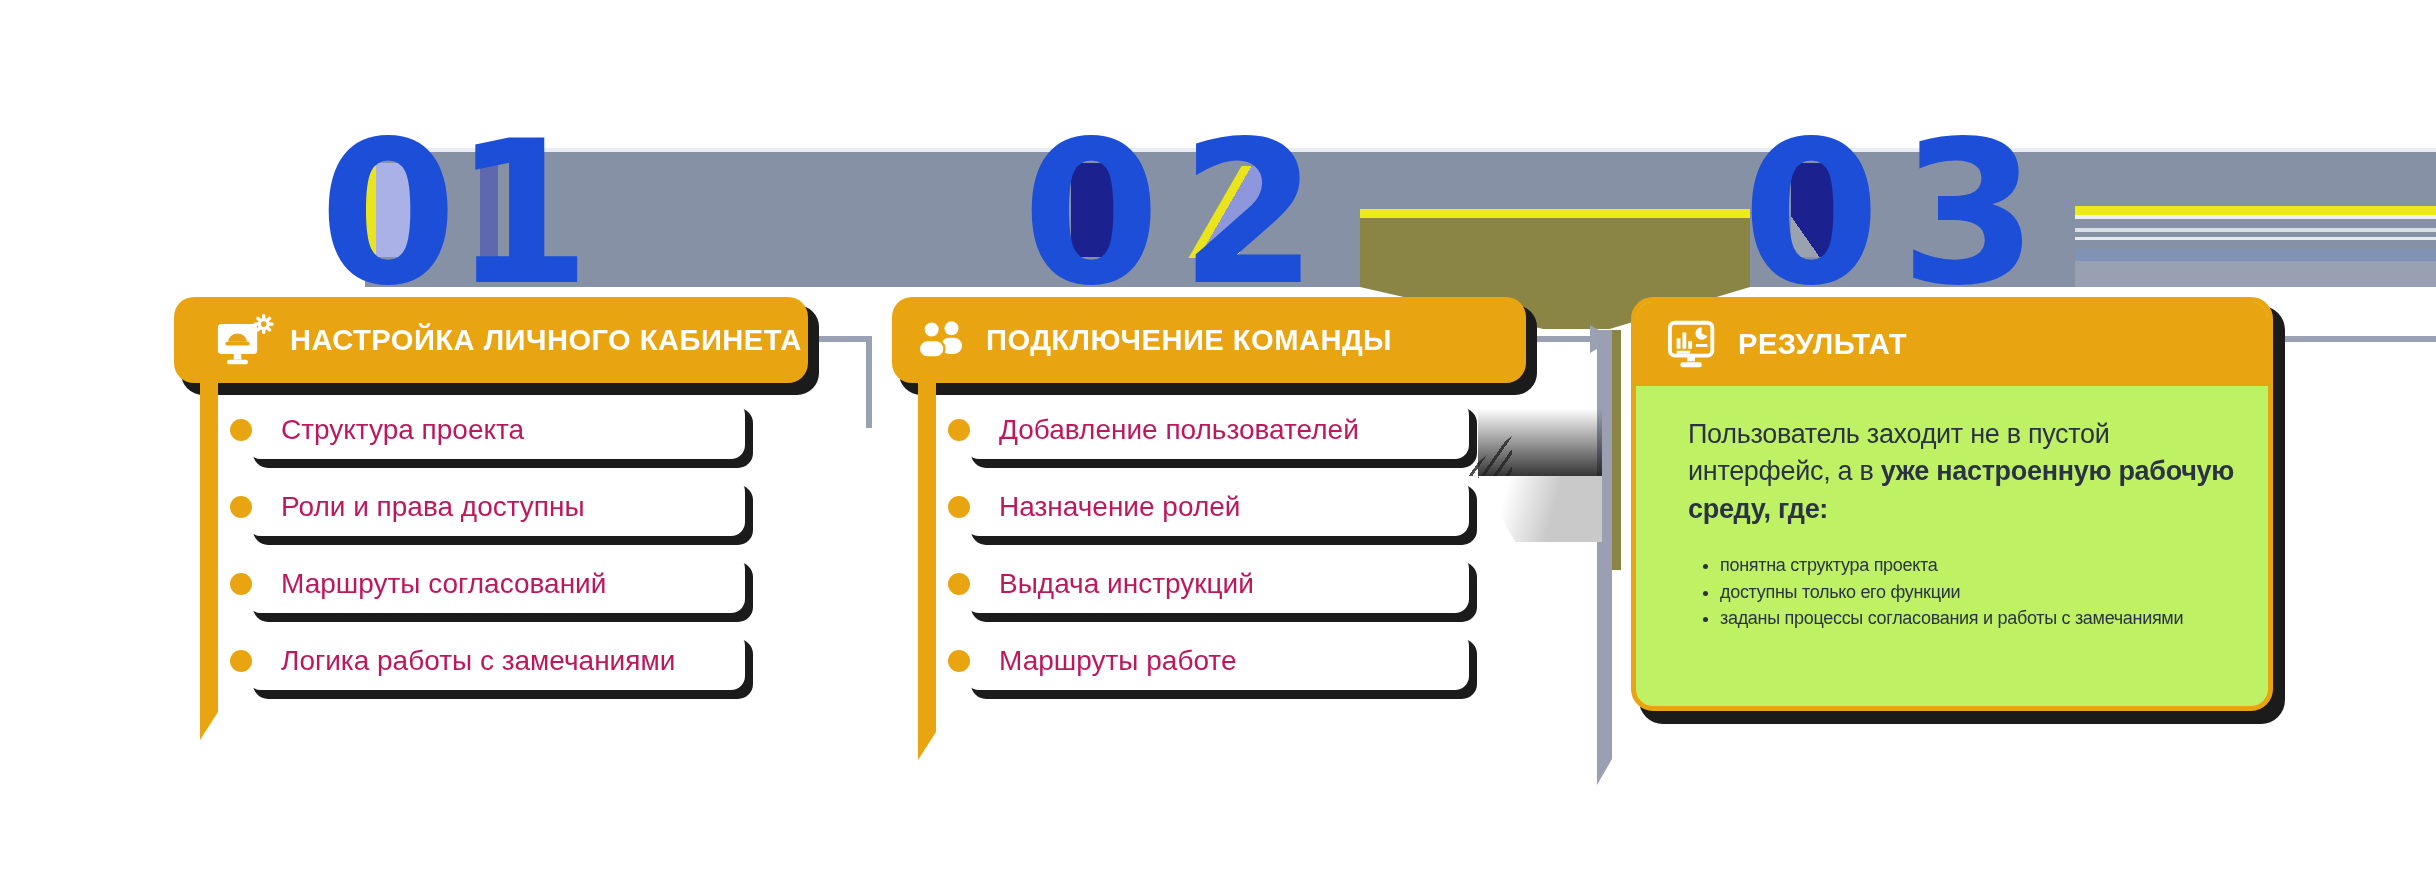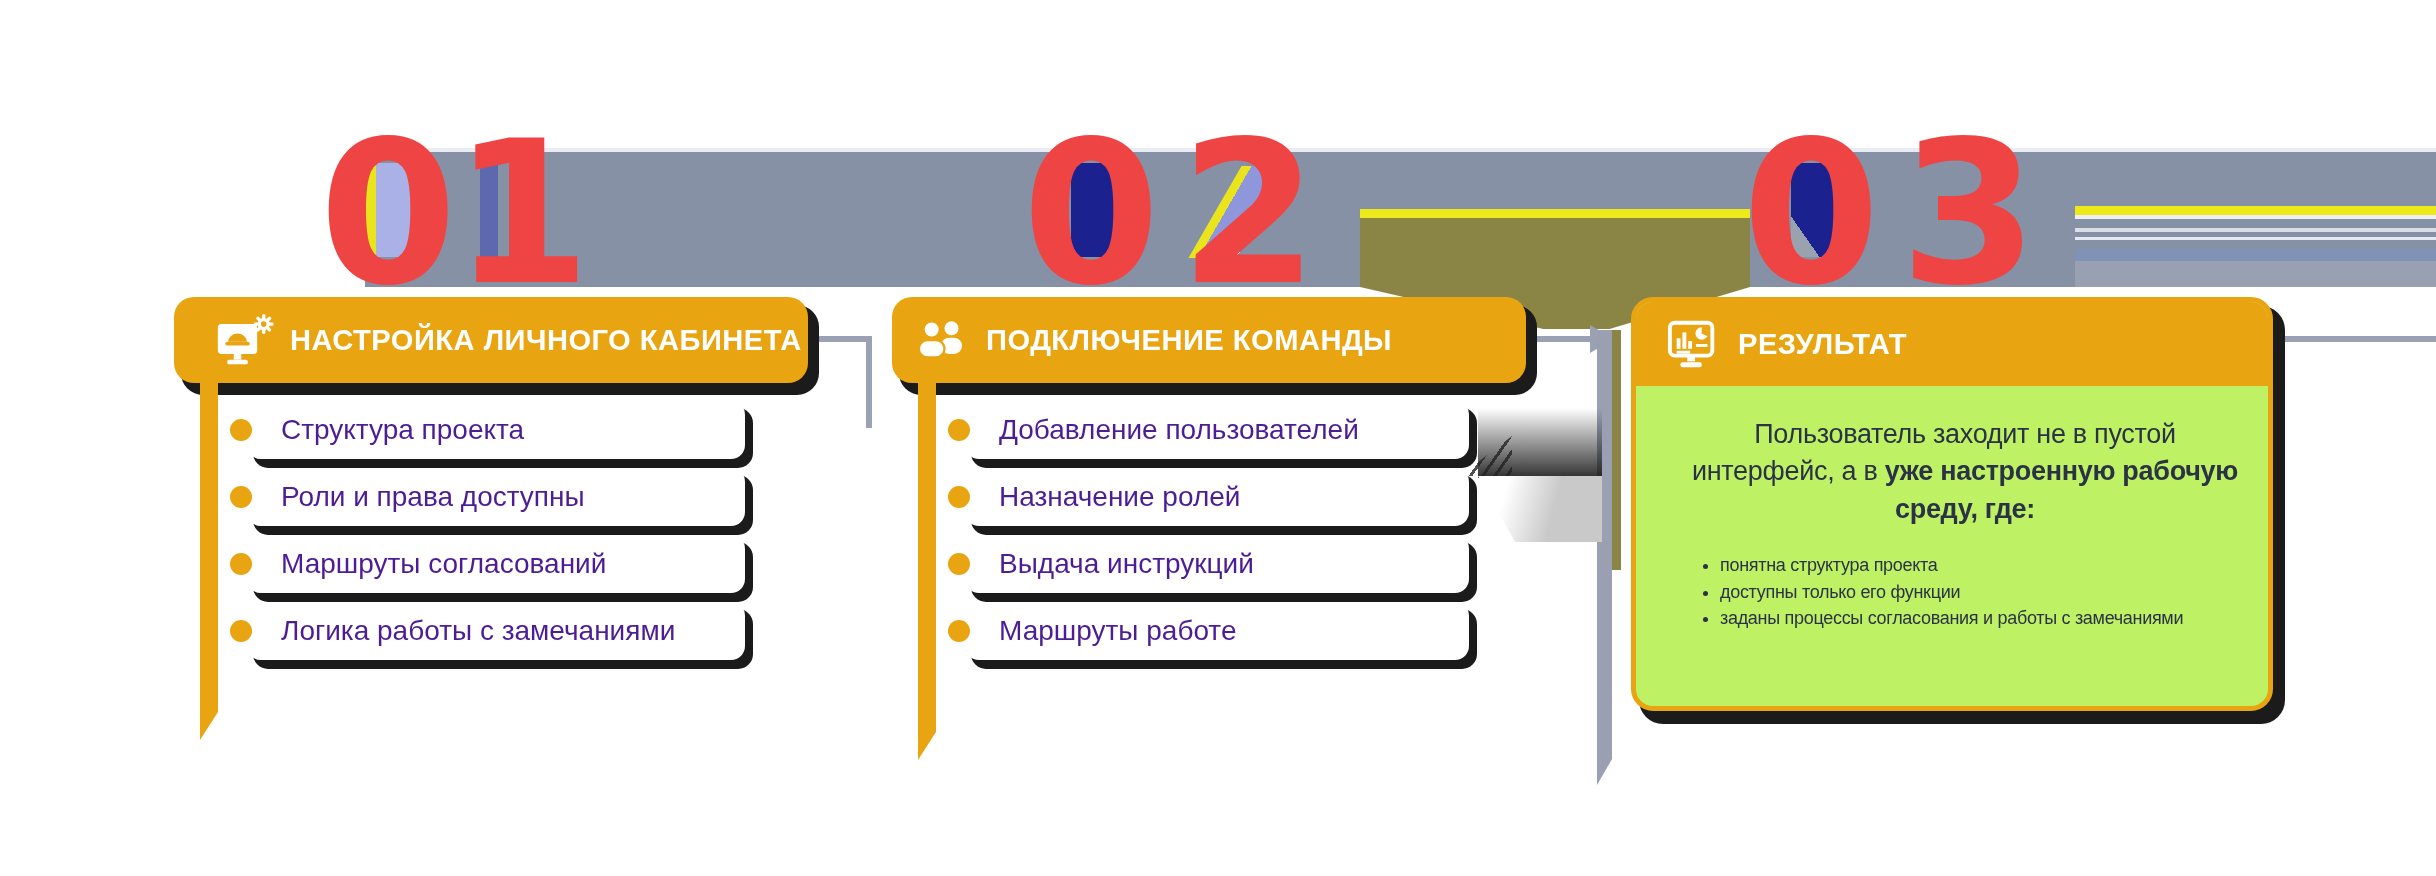--- a/index.html
+++ b/index.html
@@ -33,21 +33,21 @@
     background:linear-gradient(to bottom, rgba(25,25,25,0) 0%, rgba(25,25,25,0.9) 100%); }
   .beam-body { position:absolute; left:1478px; top:476px; width:124px; height:66px; z-index:2;
     background:linear-gradient(105deg,#ffffff 0 22%,#c9c9c9 60%);
     clip-path:polygon(0 0,100% 0,100% 100%,30% 100%); }
   .beam-rays { position:absolute; left:1460px; top:436px; width:52px; height:40px; z-index:2;
     background:repeating-linear-gradient(125deg, rgba(35,35,35,0.8) 0 3px, transparent 3px 10px);
     clip-path:polygon(100% 0,100% 100%,0 100%); }
   
   .num { position:absolute; top:114px; height:200px; z-index:2; text-align:center;
     font-family:"DejaVu Sans", sans-serif; font-weight:700; font-size:198px; line-height:200px;
-    color:#ef4444; letter-spacing:-4px; }
+    color:#1d4ed8; letter-spacing:-4px; }
   .num .digits { position:relative; z-index:1; display:block; }
   .num .accent { position:absolute; z-index:0; }
   .num-1 { left:318px;  width:270px; }
   .num-2 { left:1005px; width:350px; letter-spacing:20px; }
   .num-3 { left:1730px; width:340px; letter-spacing:20px; }
   .a1-yellow     { left:48px;  top:49px; width:10px; height:94px; background:#E9E41C; }
   .a1-periwinkle { left:58px;  top:49px; width:46px; height:94px; background:#A9B1E7; }
   .a1-indigo     { left:162px; top:49px; width:18px; height:94px; background:#5E68AE; }
   .a2-navy       { left:66px;  top:49px; width:53px; height:94px; background:#1C2190; }
   .a2-stripes    { left:210px; top:52px; width:58px; height:92px; transform:skewX(-30deg);
@@ -62,33 +62,33 @@
   .card-title { display:inline-block; transform:scaleX(0.97); transform-origin:left center;
     font-weight:700; font-size:30px; letter-spacing:0.5px; color:#ffffff; margin-left:14px; white-space:nowrap; }
   .hdr-1 { left:174px;padding-left:40px; }  .hdr-2 { left:892px; }
   .spine { position:absolute; top:383px; width:18px; background:#E9A511; z-index:3;
     clip-path:polygon(0 0,100% 0,100% calc(100% - 28px),0 100%); }
   .spine-1 { left:200px; height:357px; }
   .spine-2 { left:918px; height:377px; }
   .step-list { position:absolute; top:401px; margin:0; padding:0; list-style:none; z-index:4; }
   .list-1 { left:247px; width:498px; }
   .list-2 { left:965px; width:504px; }
-  .step-list li { position:relative; height:58px; margin-bottom:9px; background:#ffffff; border-radius:14px;
+  .step-list li { position:relative; height:58px; margin-bottom:19px; background:#ffffff; border-radius:14px;
     display:flex; align-items:center; padding-left:34px; box-sizing:border-box;
-    box-shadow:7px 8px 0 1px #1B1B1B; font-size:28px; color:#4c1d95; }
+    box-shadow:7px 8px 0 1px #1B1B1B; font-size:28px; color:#be185d; }
   .step-list li::before { content:""; position:absolute; left:-17px; top:50%; transform:translateY(-50%);
     width:22px; height:22px; border-radius:50%; background:#E9A511; }
   
   .panel { position:absolute; left:1631px; top:297px; width:642px; height:414px; background:#bef264;
     border:5px solid #E9A511; border-radius:22px; box-sizing:border-box; z-index:3;
     box-shadow:10px 11px 0 2px #1B1B1B; overflow:hidden; }
   .panel-header { height:84px; background:#E9A511; display:flex; align-items:center; padding-left:28px; }
   .panel-header .hicon { width:60px; flex:0 0 60px; display:flex; align-items:center; justify-content:center; }
   .panel-body { padding:30px 26px 0 52px; }
-  .panel-body p { margin:0; font-size:27px; line-height:1.38; color:#2B3245; letter-spacing:-0.3px; max-width:580px;text-align:center; }
+  .panel-body p { margin:0; font-size:27px; line-height:1.38; color:#2B3245; letter-spacing:-0.3px; max-width:580px; }
   .panel-body .bold { font-weight:700; }
   .result-bullets { margin:26px 0 0 0; padding-left:32px; }
   .result-bullets li { font-size:18px; line-height:1.32; color:#2B3245; letter-spacing:-0.3px; margin-bottom:3px; max-width:520px; }
 </style>
 </head>
 <body>
 
 <div class="canvas">
 
   <div class="ribbon rib-a"></div>

